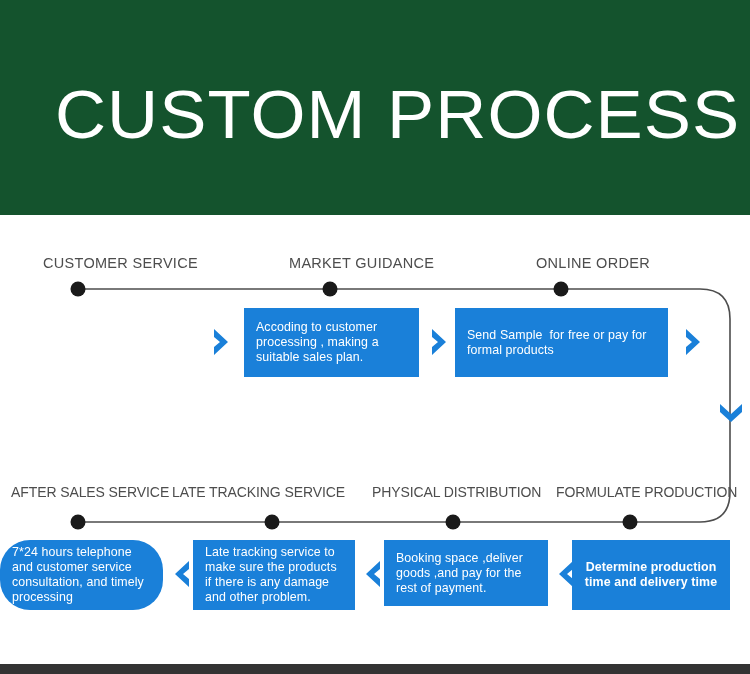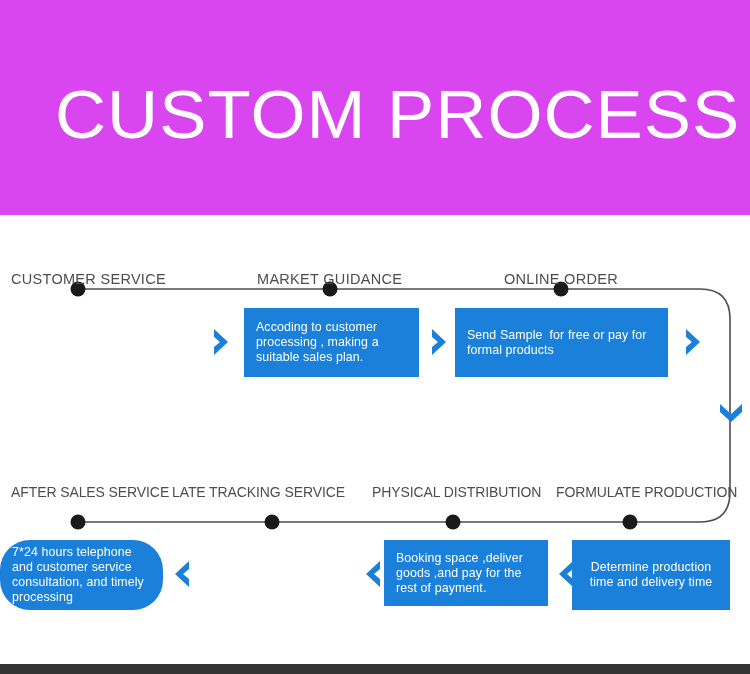--- a/index.html
+++ b/index.html
@@ -15,21 +15,21 @@
     font-family: "Liberation Sans", sans-serif;
   }
 
   
   .header-banner {
     position: absolute;
     left: 0;
     top: 0;
     width: 750px;
     height: 215px;
-    background: #d946ef;
+    background: #14532d;
   }
   .header-title {
     position: absolute;
     left: 55px;
     top: 74px;
     font-size: 68px;
     line-height: 80px;
     letter-spacing: 1px;
     color: #ffffff;
     font-weight: 400;
@@ -71,21 +71,21 @@
   .stage-label {
     position: absolute;
     color: #4d4d4d;
     font-size: 14.5px;
     line-height: 16px;
     letter-spacing: 0.3px;
     white-space: nowrap;
     font-family: "Liberation Sans", sans-serif;
     font-weight: 400;
   }
-  .stage-label.row-top  { top: 56px; }
+  .stage-label.row-top  { top: 40px; margin-left: 32px; }
   .stage-label.row-bot  { top: 269px; }
   .stage-label.tight    { letter-spacing: -0.1px; font-size: 14px; }
 
   
   .step-box {
     position: absolute;
     background: #1a80d9;
     box-sizing: border-box;
     display: flex;
     align-items: center;
@@ -187,36 +187,39 @@
   <div class="step-box" style="left:0px; top:325px; width:163px; height:70px;border-radius:30px;">
     <span class="step-text">7*24 hours telephone and customer service consultation, and timely processing</span>
   </div>
 
   <div class="chevron" style="left:168px; top:342px;">
     <svg viewBox="0 0 26 34">
       <path d="M 21 4 L 7 17 L 21 30 L 21 22 L 15 17 L 21 12 Z" fill="#1a80d9"></path>
     </svg>
   </div>
 
+  <div class="step-box" style="left:193px; top:325px; width:162px; height:70px;">
+    <span class="step-text">Late tracking service to make sure the products if there is any damage and other problem.</span>
+  </div>
 
   <div class="chevron" style="left:359px; top:342px;">
     <svg viewBox="0 0 26 34">
       <path d="M 21 4 L 7 17 L 21 30 L 21 22 L 15 17 L 21 12 Z" fill="#1a80d9"></path>
     </svg>
   </div>
 
   <div class="step-box" style="left:384px; top:325px; width:164px; height:66px;justify-content:flex-end;">
     <span class="step-text">Booking space ,deliver goods ,and pay for the rest of payment.</span>
   </div>
 
   <div class="chevron" style="left:552px; top:342px;">
     <svg viewBox="0 0 26 34">
       <path d="M 21 4 L 7 17 L 21 30 L 21 22 L 15 17 L 21 12 Z" fill="#1a80d9"></path>
     </svg>
   </div>
 
-  <div class="step-box centered" style="left:572px; top:325px; width:158px; height:70px;">
+  <div class="step-box centered" style="left:572px; top:325px; width:158px; height:70px;font-weight:bold;">
     <span class="step-text">Determine production time and delivery time</span>
   </div>
 
 </div>
 
 <div class="footer-bar"></div>
 
 </body></html>

